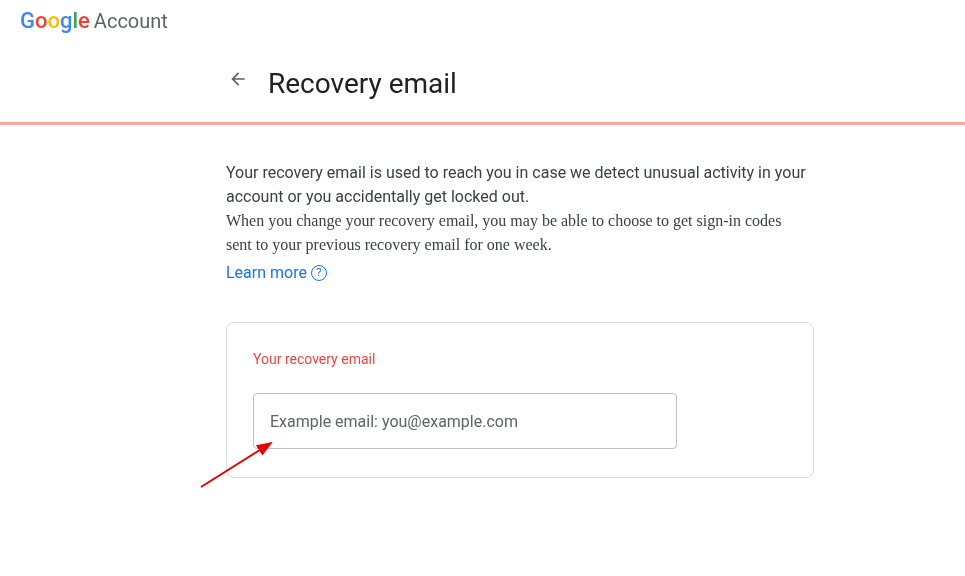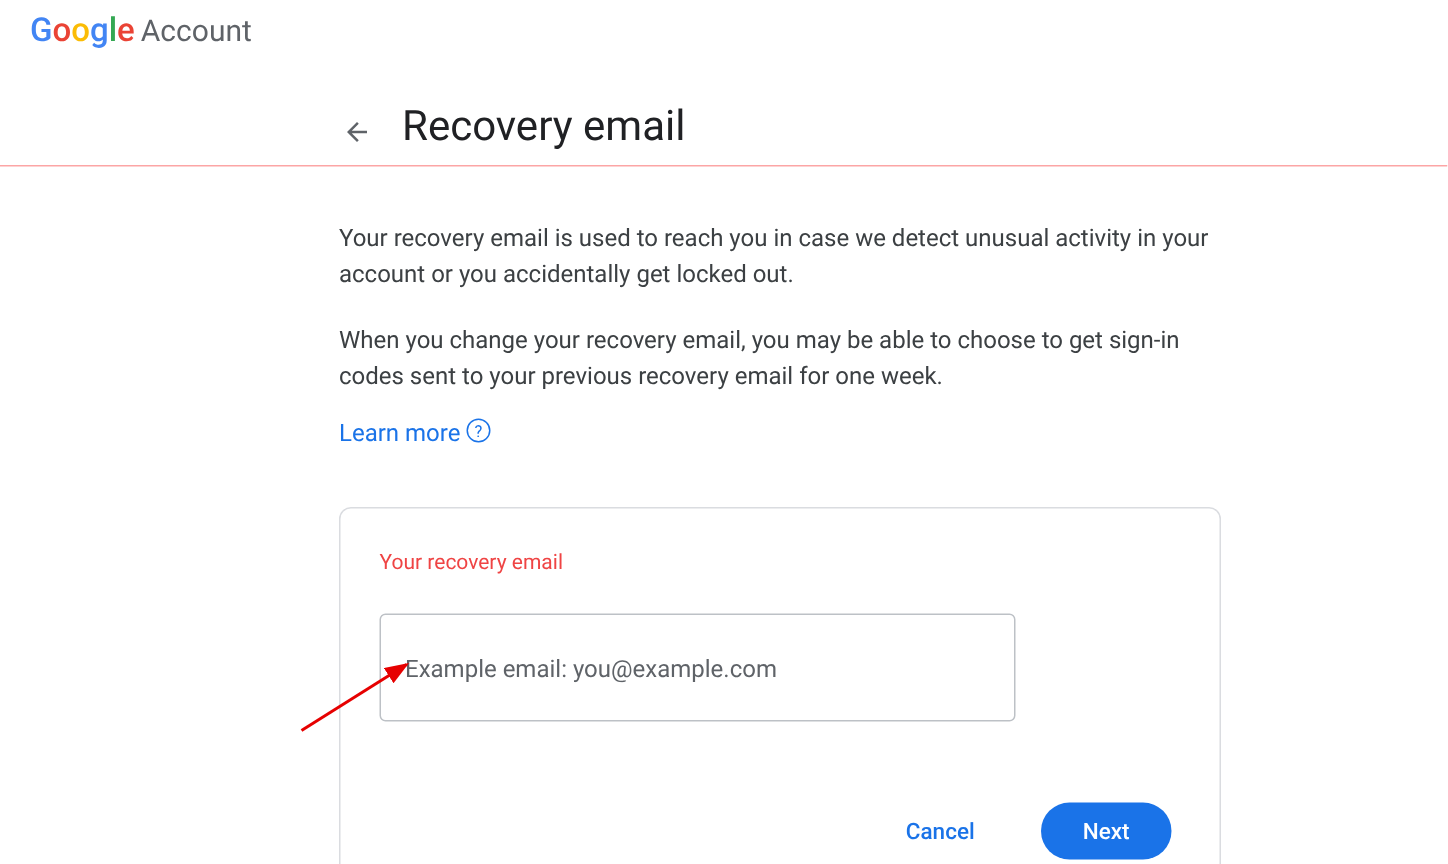--- a/index.html
+++ b/index.html
@@ -33,23 +33,23 @@
     .google-logo .l1 { color: #34A853; }
     .google-logo .e1 { color: #EA4335; }
     .google-logo .account {
       color: #5f6368;
       font-weight: 400;
       margin-left: 4px;
       font-size: 20px;
     }
     .title-row {
       display: flex;
-      align-items: flex-end;
-      padding: 18px 0 10px 226px;
-      border-bottom: 1px solid #fca5a5;
+      align-items: flex-start;
+      padding: 18px 0 22px 226px;
+      border-bottom: 3px solid #fca5a5;
     }
     .back-arrow {
       width: 24px;
       height: 24px;
       display: flex;
       align-items: center;
       justify-content: center;
       margin-right: 18px;
       color: #5f6368;
       cursor: pointer;
@@ -60,28 +60,28 @@
       color: #202124;
     }
     .content {
       padding: 36px 0 0 226px;
       width: 816px;
     }
     .desc {
       font-size: 16px;
       color: #3c4043;
       line-height: 1.5;
-      margin-bottom: 20px;
       max-width: 580px;
     }
     .learn-more {
       color: #1a73e8;
       font-size: 16px;
       text-decoration: none;
       display: inline-flex;
+      align-items: center;
       gap: 4px;
     }
     .learn-more-icon {
       width: 16px;
       height: 16px;
       border: 1.5px solid #1a73e8;
       border-radius: 50%;
       display: inline-flex;
       align-items: center;
       justify-content: center;
@@ -95,21 +95,21 @@
       padding: 28px 26px 28px 26px;
       width: 588px;
     }
     .card-label {
       font-size: 14px;
       color: #ef4444;
       margin-bottom: 26px;
     }
     .email-input {
       width: 424px;
-      height: 72px;
+      height: 56px;
       border: 1px solid #bdc1c6;
       border-radius: 4px;
       padding: 0 16px;
       font-size: 16px;
       color: #3c4043;
       outline: none;
     }
     .email-input::placeholder {
       color: #5f6368;
     }
@@ -166,33 +166,29 @@
   <div class="back-arrow">
     <svg width="20" height="20" viewBox="0 0 24 24" fill="none">
       <path d="M20 11H7.83l5.59-5.59L12 4l-8 8 8 8 1.41-1.41L7.83 13H20v-2z" fill="#5f6368"></path>
     </svg>
   </div>
   <h1 class="page-title">Recovery email</h1>
 </div>
 
 <div class="content">
   <p class="desc">Your recovery email is used to reach you in case we detect unusual activity in your account or you accidentally get locked out.</p>
-  <p class="desc" style="margin-bottom:16px;">When you change your recovery email, you may be able to choose to get sign-in codes sent to your previous recovery email for one week.</p>
+  <p class="desc" style="margin-bottom:6px;font-family:Liberation Serif, serif;">When you change your recovery email, you may be able to choose to get sign-in codes sent to your previous recovery email for one week.</p>
   <a href="#" class="learn-more">
     <span>Learn more</span>
     <span class="learn-more-icon">?</span>
   </a>
 
   <div class="card">
     <div class="card-label">Your recovery email</div>
     <input type="text" class="email-input" placeholder="Example email: you@example.com" style="">
-    <div class="card-actions">
-      <button class="btn-cancel">Cancel</button>
-      <button class="btn-next">Next</button>
-    </div>
   </div>
 </div>
 
 <svg class="red-arrow" width="90" height="60">
   <defs>
     <marker id="arrowhead" markerWidth="8" markerHeight="8" refX="7" refY="3" orient="auto">
       <polygon points="0 0, 8 3, 0 6" fill="#e60000"></polygon>
     </marker>
   </defs>
   <line x1="6" y1="52" x2="76" y2="8" stroke="#e60000" stroke-width="2" marker-end="url(#arrowhead)"></line>

